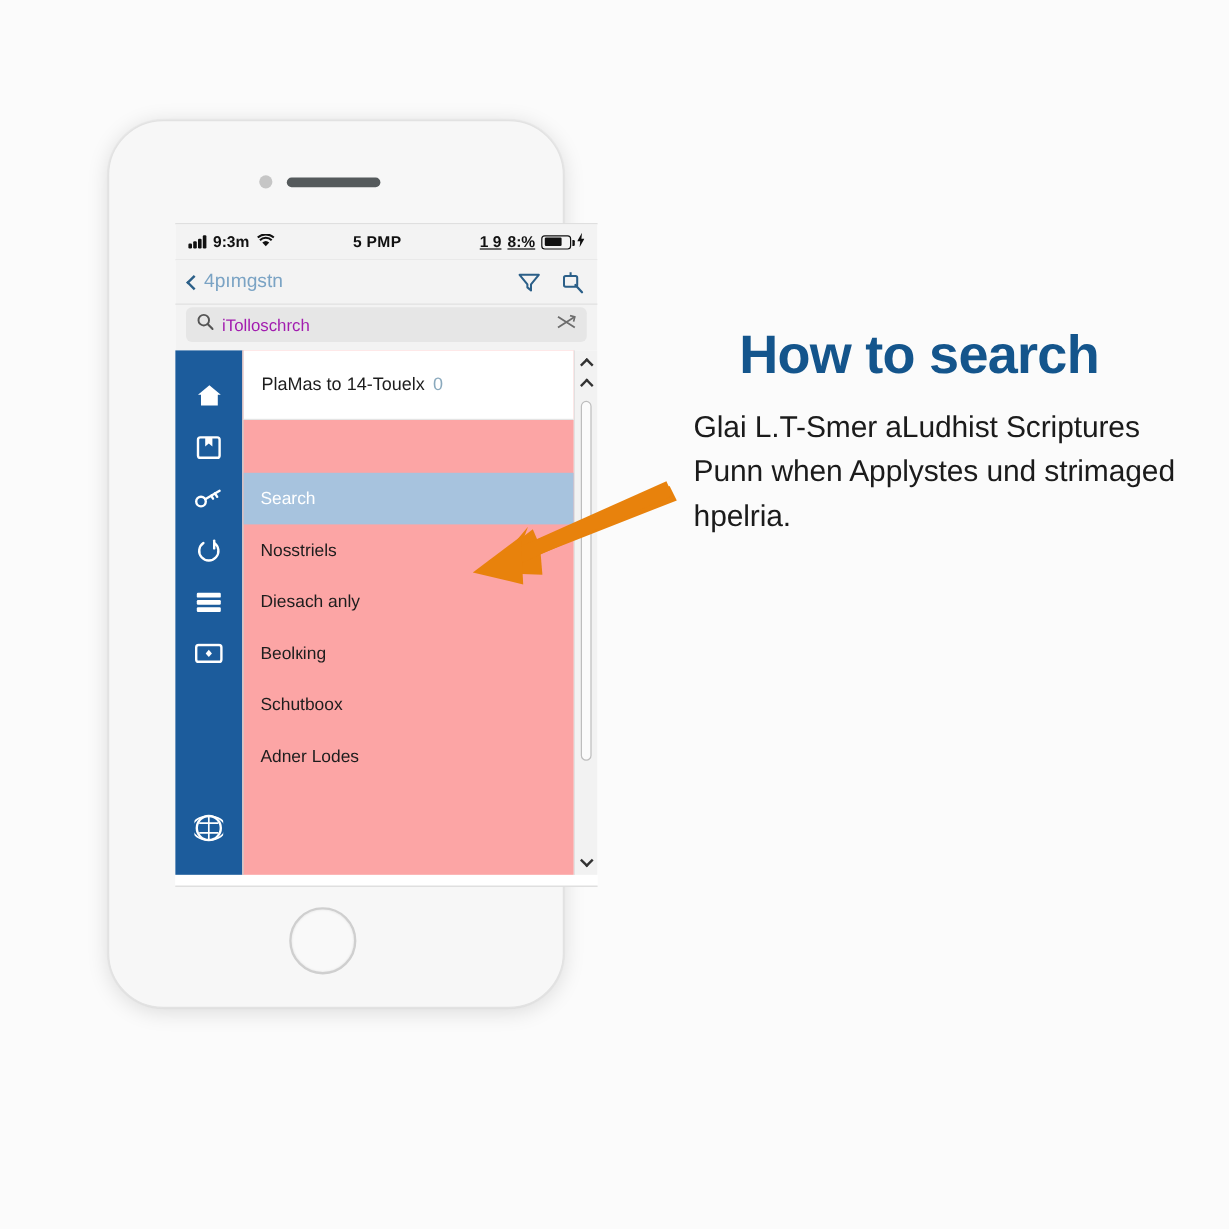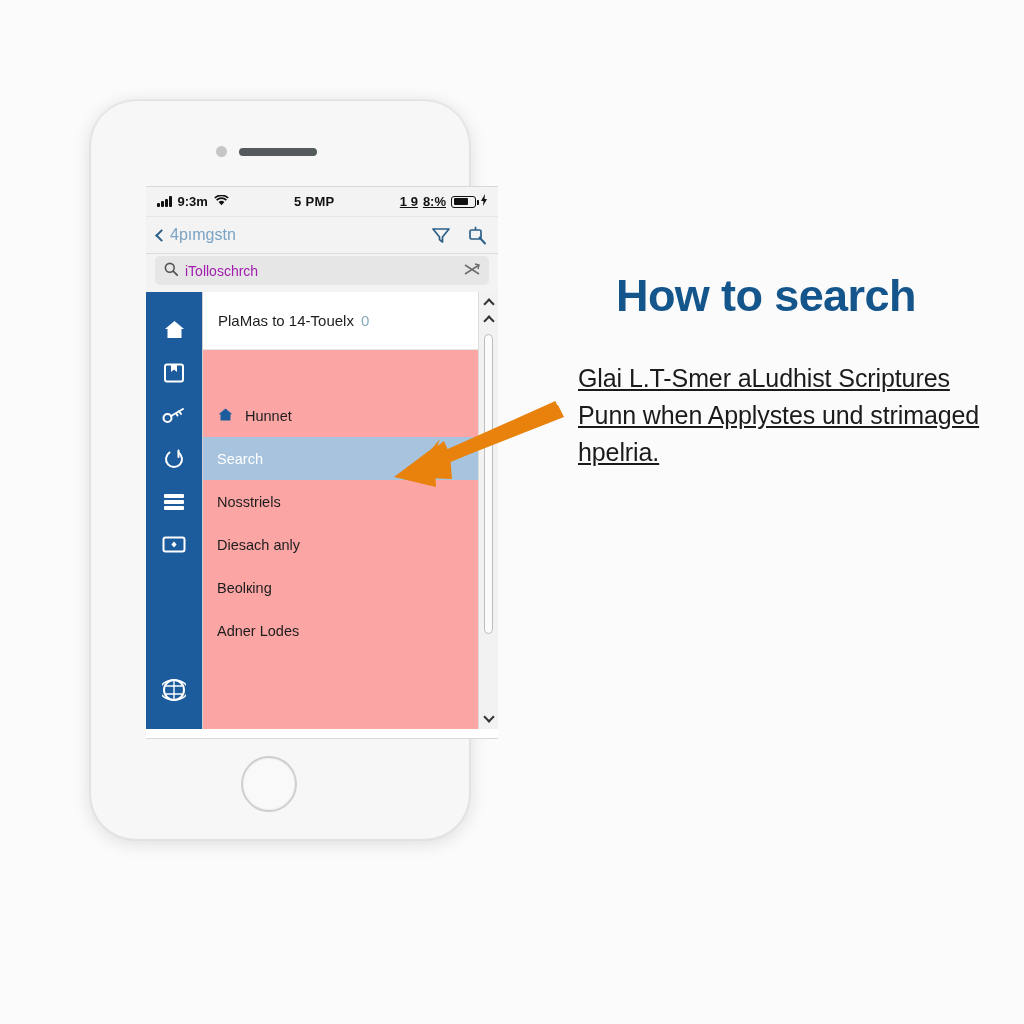--- a/index.html
+++ b/index.html
@@ -160,22 +160,22 @@
   
   #callout-arrow{ position:absolute; left:390px; top:395px; }
 
   
   #text-panel{ position:absolute; left:578px; top:272px; width:412px; }
   #panel-title{
     font-size:45px; font-weight:bold; color:#14558c;
     letter-spacing:-.6px; line-height:1.05;margin-left:38px;
   }
   #panel-body{
-    margin-top:41px; font-size:25px; color:#1b1b1b;
-    line-height:1.48; letter-spacing:-.1px;text-decoration:underline;
+    margin-top:19px; font-size:25px; color:#1b1b1b;
+    line-height:1.48; letter-spacing:-.1px;
   }
 </style>
 </head>
 <body>
 
 <div id="phone-frame">
 
   <div id="phone-camera"></div>
   <div id="phone-speaker"></div>
 
@@ -301,37 +301,34 @@
       </div>
 
       <div id="content-pane">
         <div id="list-header">
           <span>PlaMas to 14-Touelx</span>
           <span id="list-header-count">0</span>
         </div>
 
 
         <div id="list-items">
-            <div class="list-item">
-              <span><svg width="17" height="15" viewBox="0 0 23 21">
-                  <path d="M11.5 2 L21 10 H18.5 V19 H4.5 V10 H2 Z" fill="#1c5c9c"></path>
-                </svg></span>
-              <span>Hunnet</span>
-            </div>
             <div class="list-item selected">
               <span>Search</span>
             </div>
             <div class="list-item">
               <span>Nosstriels</span>
             </div>
             <div class="list-item">
               <span>Diesach anly</span>
             </div>
             <div class="list-item">
               <span>Beolкing</span>
+            </div>
+            <div class="list-item">
+              <span>Schutboox</span>
             </div>
             <div class="list-item">
               <span>Adner Lodes</span>
             </div>
           </div>
       </div>
 
       <div id="scrollbar">
         <span class="chev up"></span>
         <span class="chev up"></span>

